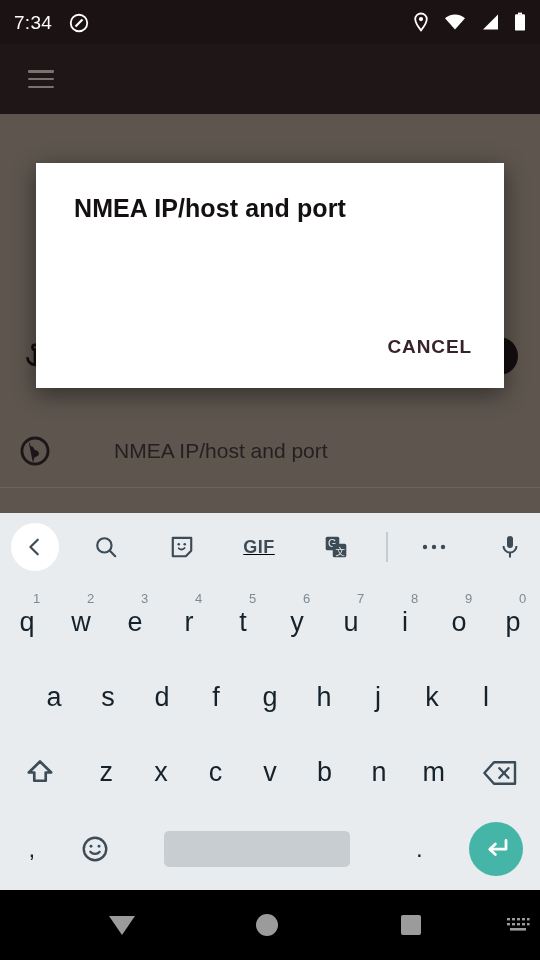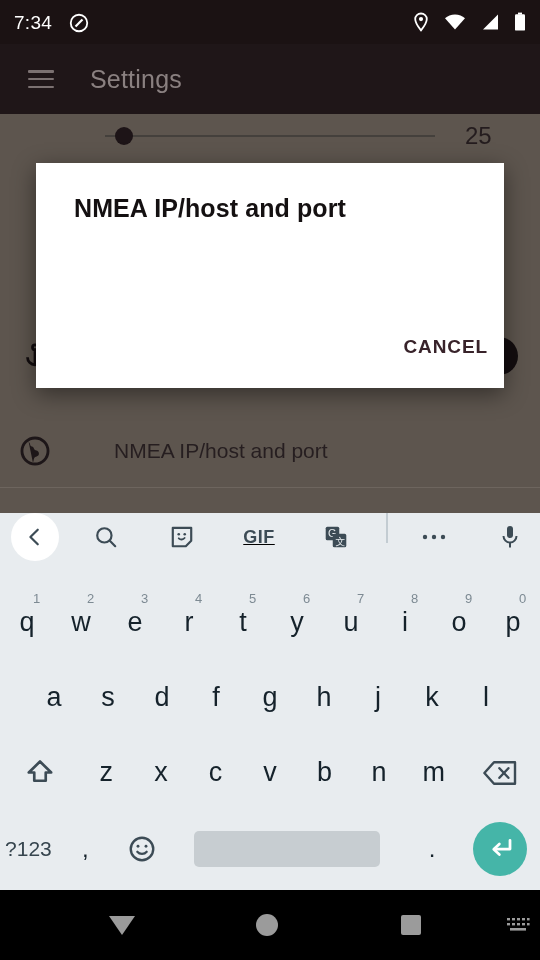--- a/index.html
+++ b/index.html
@@ -97,38 +97,38 @@
     position: absolute; left: 38px; top: 82px; width: 392px;
   }
   .dialog-input {
     width: 100%; border: none; outline: none;
     font-family: "Liberation Sans", sans-serif;
     font-size: 24px; color: #2b2124;
     background: transparent; padding: 0 0 6px 2px;
   }
   .dialog-underline { width: 100%; height: 2.5px; background: #46262e; }
   .dialog-actions {
-    position: absolute; right: 2px; bottom: 20px;
+    position: absolute; right: 18px; bottom: 20px;
     display: flex; align-items: center; gap: 4px;
   }
   .dlg-btn {
     background: transparent; border: none; cursor: pointer;
     font-family: "Liberation Sans", sans-serif;
     font-size: 19px; font-weight: bold; letter-spacing: .9px;
     color: #38232a; padding: 10px 14px;
   }
 
   
   .keyboard {
     position: absolute; top: 513px; left: 0; width: 540px; height: 377px;
     background: #e8ecef;
   }
   .kb-toolbar {
     position: absolute; top: 0; left: 0; width: 540px; height: 68px;
-    display: flex; align-items: flex-start; text-decoration: underline;
+    display: flex; align-items: center; text-decoration: underline;
   }
   .kb-back {
     width: 48px; height: 48px; border-radius: 50%; background: #ffffff;
     margin-left: 11px; display: flex; align-items: center; justify-content: center;
   }
   .kb-tool {
     width: 48px; height: 48px; display: flex; align-items: center; justify-content: center;
   }
   .kb-tool.t1 { margin-left: 23px; }
   .kb-tool.t2 { margin-left: 28px; }
@@ -227,32 +227,24 @@
       </span>
     </span>
   </div>
 
   <div class="app-bar">
     <div class="hamburger">
       <i></i>
         <i></i>
         <i></i>
     </div>
-    <div class="app-title">Settings</div>
   </div>
 
   <div class="content">
 
-    <div class="pref-slider-row">
-      <div class="slider-wrap">
-        <div class="slider-track"></div>
-        <div class="slider-thumb"></div>
-      </div>
-      <div class="slider-value">25</div>
-    </div>
 
     <div class="pref-row row-hidden">
       <div class="pref-icon">
         <svg width="30" height="30" viewBox="0 0 24 24">
           <path d="M12 3a2 2 0 100 4 2 2 0 000-4zm0 5v12M6 13a6 6 0 0012 0" fill="none" stroke="#120c0e" stroke-width="2.2"></path>
         </svg>
       </div>
       <div class="pref-label"></div>
       <div class="pref-switch"></div>
     </div>
@@ -430,23 +422,20 @@
       <div class="key key-wide key-fn">
         <svg width="36" height="28" viewBox="0 0 30 22">
           <path d="M10 2h17.5v18H10L2 11z" fill="none" stroke="#3c4b55" stroke-width="2" stroke-linejoin="round"></path>
           <line x1="14.5" y1="7" x2="22" y2="15" stroke="#3c4b55" stroke-width="2" stroke-linecap="round"></line>
           <line x1="22" y1="7" x2="14.5" y2="15" stroke="#3c4b55" stroke-width="2" stroke-linecap="round"></line>
         </svg>
       </div>
     </div>
 
     <div class="kb-row r4">
-      <div class="key">
-        <span class="key-123">?123</span>
-      </div>
       <div class="key">
         <span class="key-punc">,</span>
       </div>
       <div class="key">
         <svg width="30" height="30" viewBox="0 0 24 24">
           <circle cx="12" cy="12" r="9" fill="none" stroke="#3c4b55" stroke-width="1.9"></circle>
           <circle cx="8.8" cy="9.8" r="1.15" fill="#3c4b55"></circle>
           <circle cx="15.2" cy="9.8" r="1.15" fill="#3c4b55"></circle>
           <path d="M8.2 14.2c1.9 2.3 5.7 2.3 7.6 0" fill="none" stroke="#3c4b55" stroke-width="1.7" stroke-linecap="round"></path>
         </svg>

